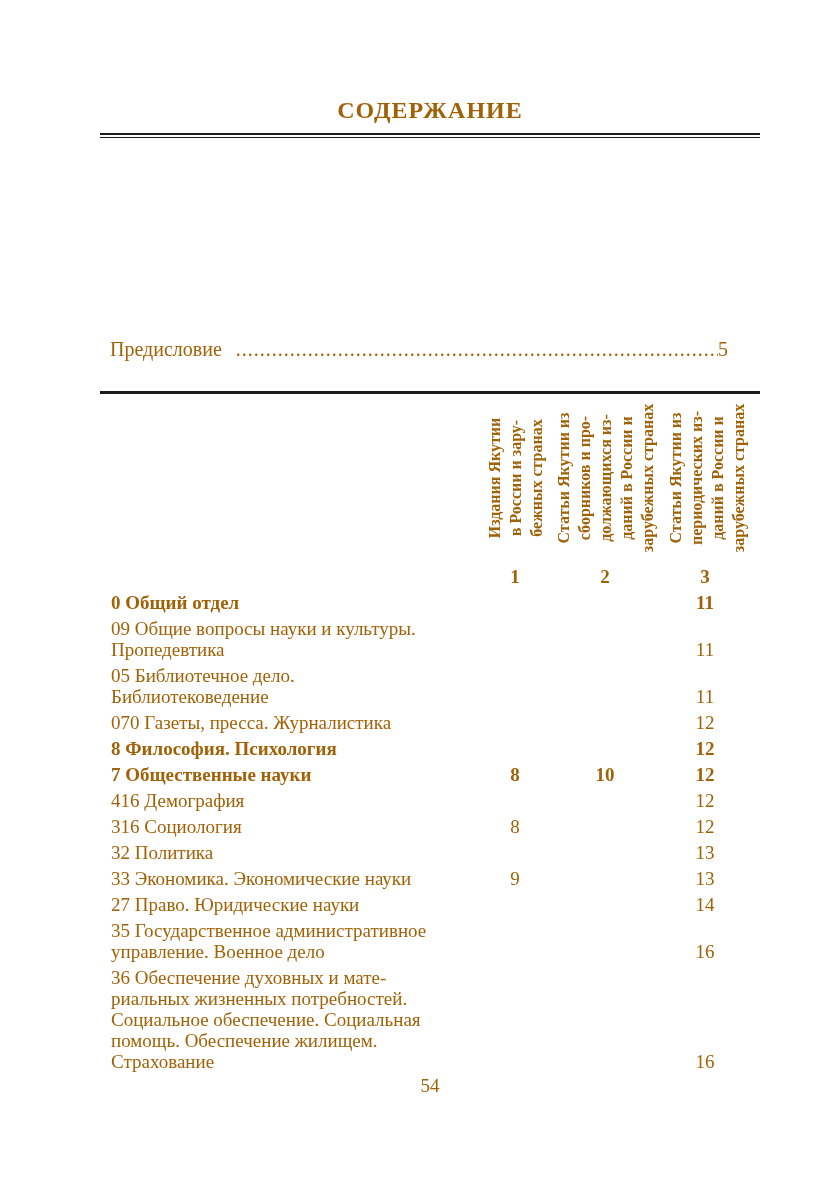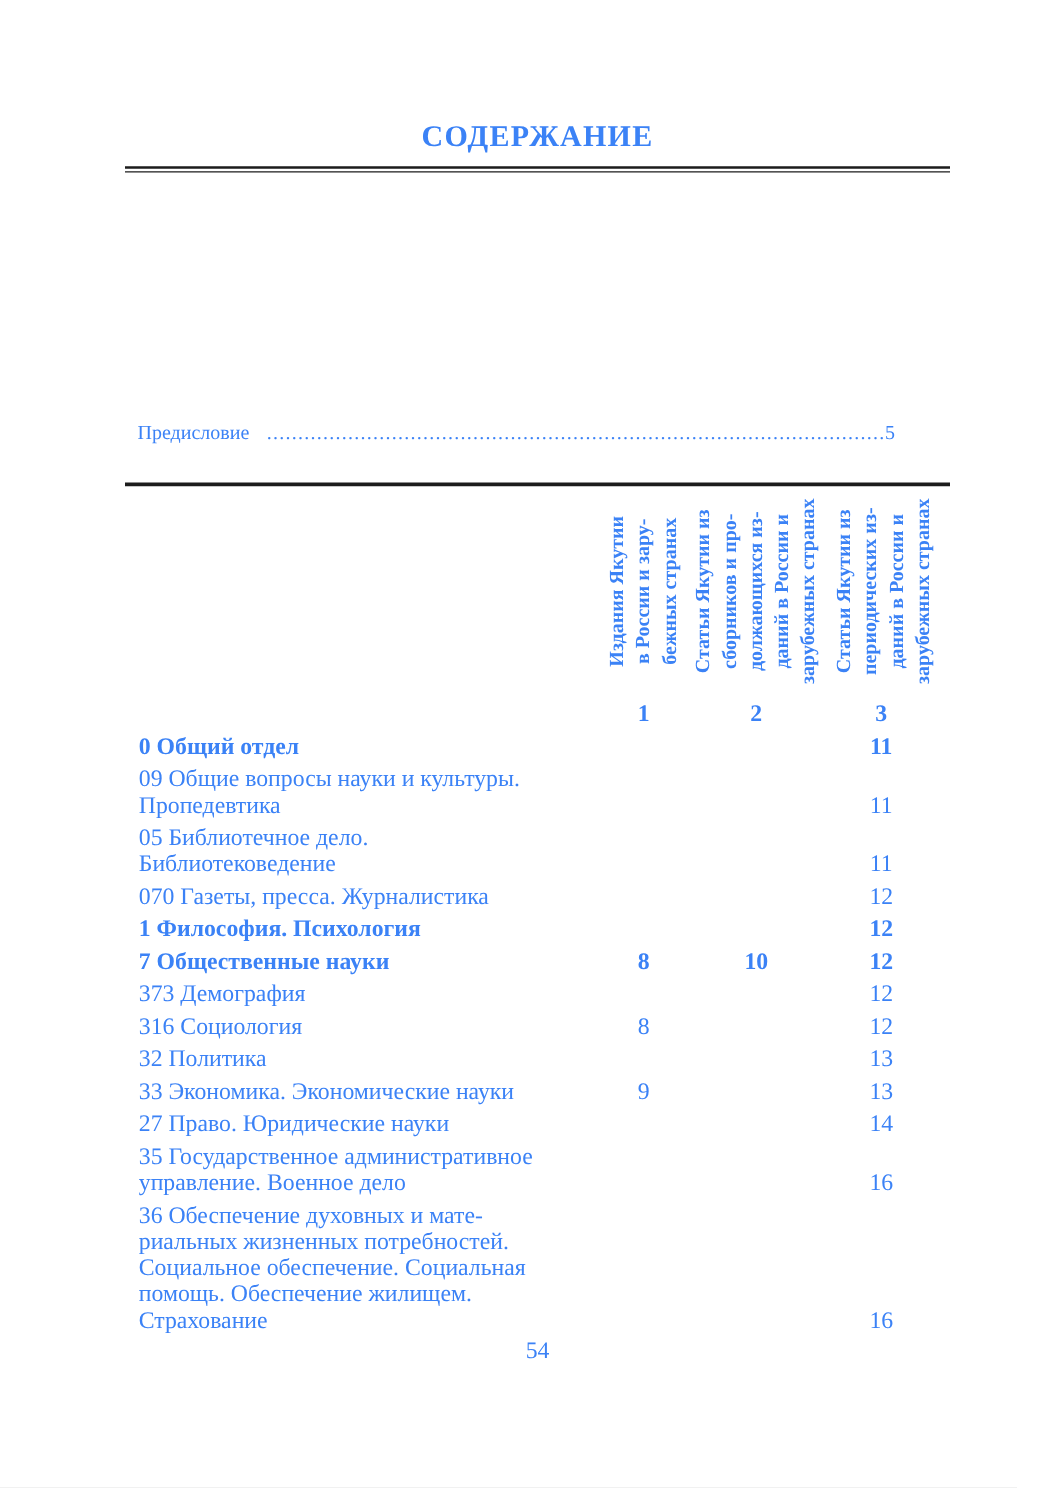--- a/index.html
+++ b/index.html
@@ -2,21 +2,21 @@
 <html><head>
 <meta charset="utf-8">
 <style>
   html, body { margin: 0; padding: 0; background: #e8e8e8; }
   .page {
     position: relative;
     width: 839px;
     height: 1190px;
     background: #ffffff;
     font-family: "Liberation Serif", "DejaVu Serif", serif;
-    color: #3b82f6;
+    color: #a16207;
     overflow: hidden;
     margin: 0 auto;
   }
   .content {
     width: 660px;
     margin-left: 100px;
     padding-top: 97px;
     box-sizing: border-box;
   }
   .doc-title {
@@ -27,22 +27,22 @@
     letter-spacing: 1px;
   }
   .title-rule {
     height: 2px;
     border-top: 2px solid #1c1c1c;
     border-bottom: 1px solid #1c1c1c;
   }
   .preface {
     display: flex;
     align-items: flex-end;
-    margin: 200px 44px 0 10px;
-    font-size: 16px;
+    margin: 200px 32px 0 10px;
+    font-size: 20px;
   }
   .preface .dots {
     flex: 1;
     min-width: 0;
     overflow: hidden;
     white-space: nowrap;
     margin-left: 14px;
     letter-spacing: 1px;
   }
   .table-rule {
@@ -159,35 +159,35 @@
       </div>
 
       <div class="trow">
         <div class="rlabel">070 Газеты, пресса. Журналистика</div>
         <div class="colw1 v1"></div>
         <div class="colw2 v2"></div>
         <div class="colw3 v3">12</div>
       </div>
 
       <div class="trow bold">
-        <div class="rlabel">1 Философия. Психология</div>
+        <div class="rlabel">8 Философия. Психология</div>
         <div class="colw1 v1"></div>
         <div class="colw2 v2"></div>
         <div class="colw3 v3">12</div>
       </div>
 
       <div class="trow bold">
         <div class="rlabel">7 Общественные науки</div>
         <div class="colw1 v1">8</div>
         <div class="colw2 v2">10</div>
         <div class="colw3 v3">12</div>
       </div>
 
       <div class="trow">
-        <div class="rlabel">373 Демография</div>
+        <div class="rlabel">416 Демография</div>
         <div class="colw1 v1"></div>
         <div class="colw2 v2"></div>
         <div class="colw3 v3">12</div>
       </div>
 
       <div class="trow">
         <div class="rlabel">316 Социология</div>
         <div class="colw1 v1">8</div>
         <div class="colw2 v2"></div>
         <div class="colw3 v3">12</div>

